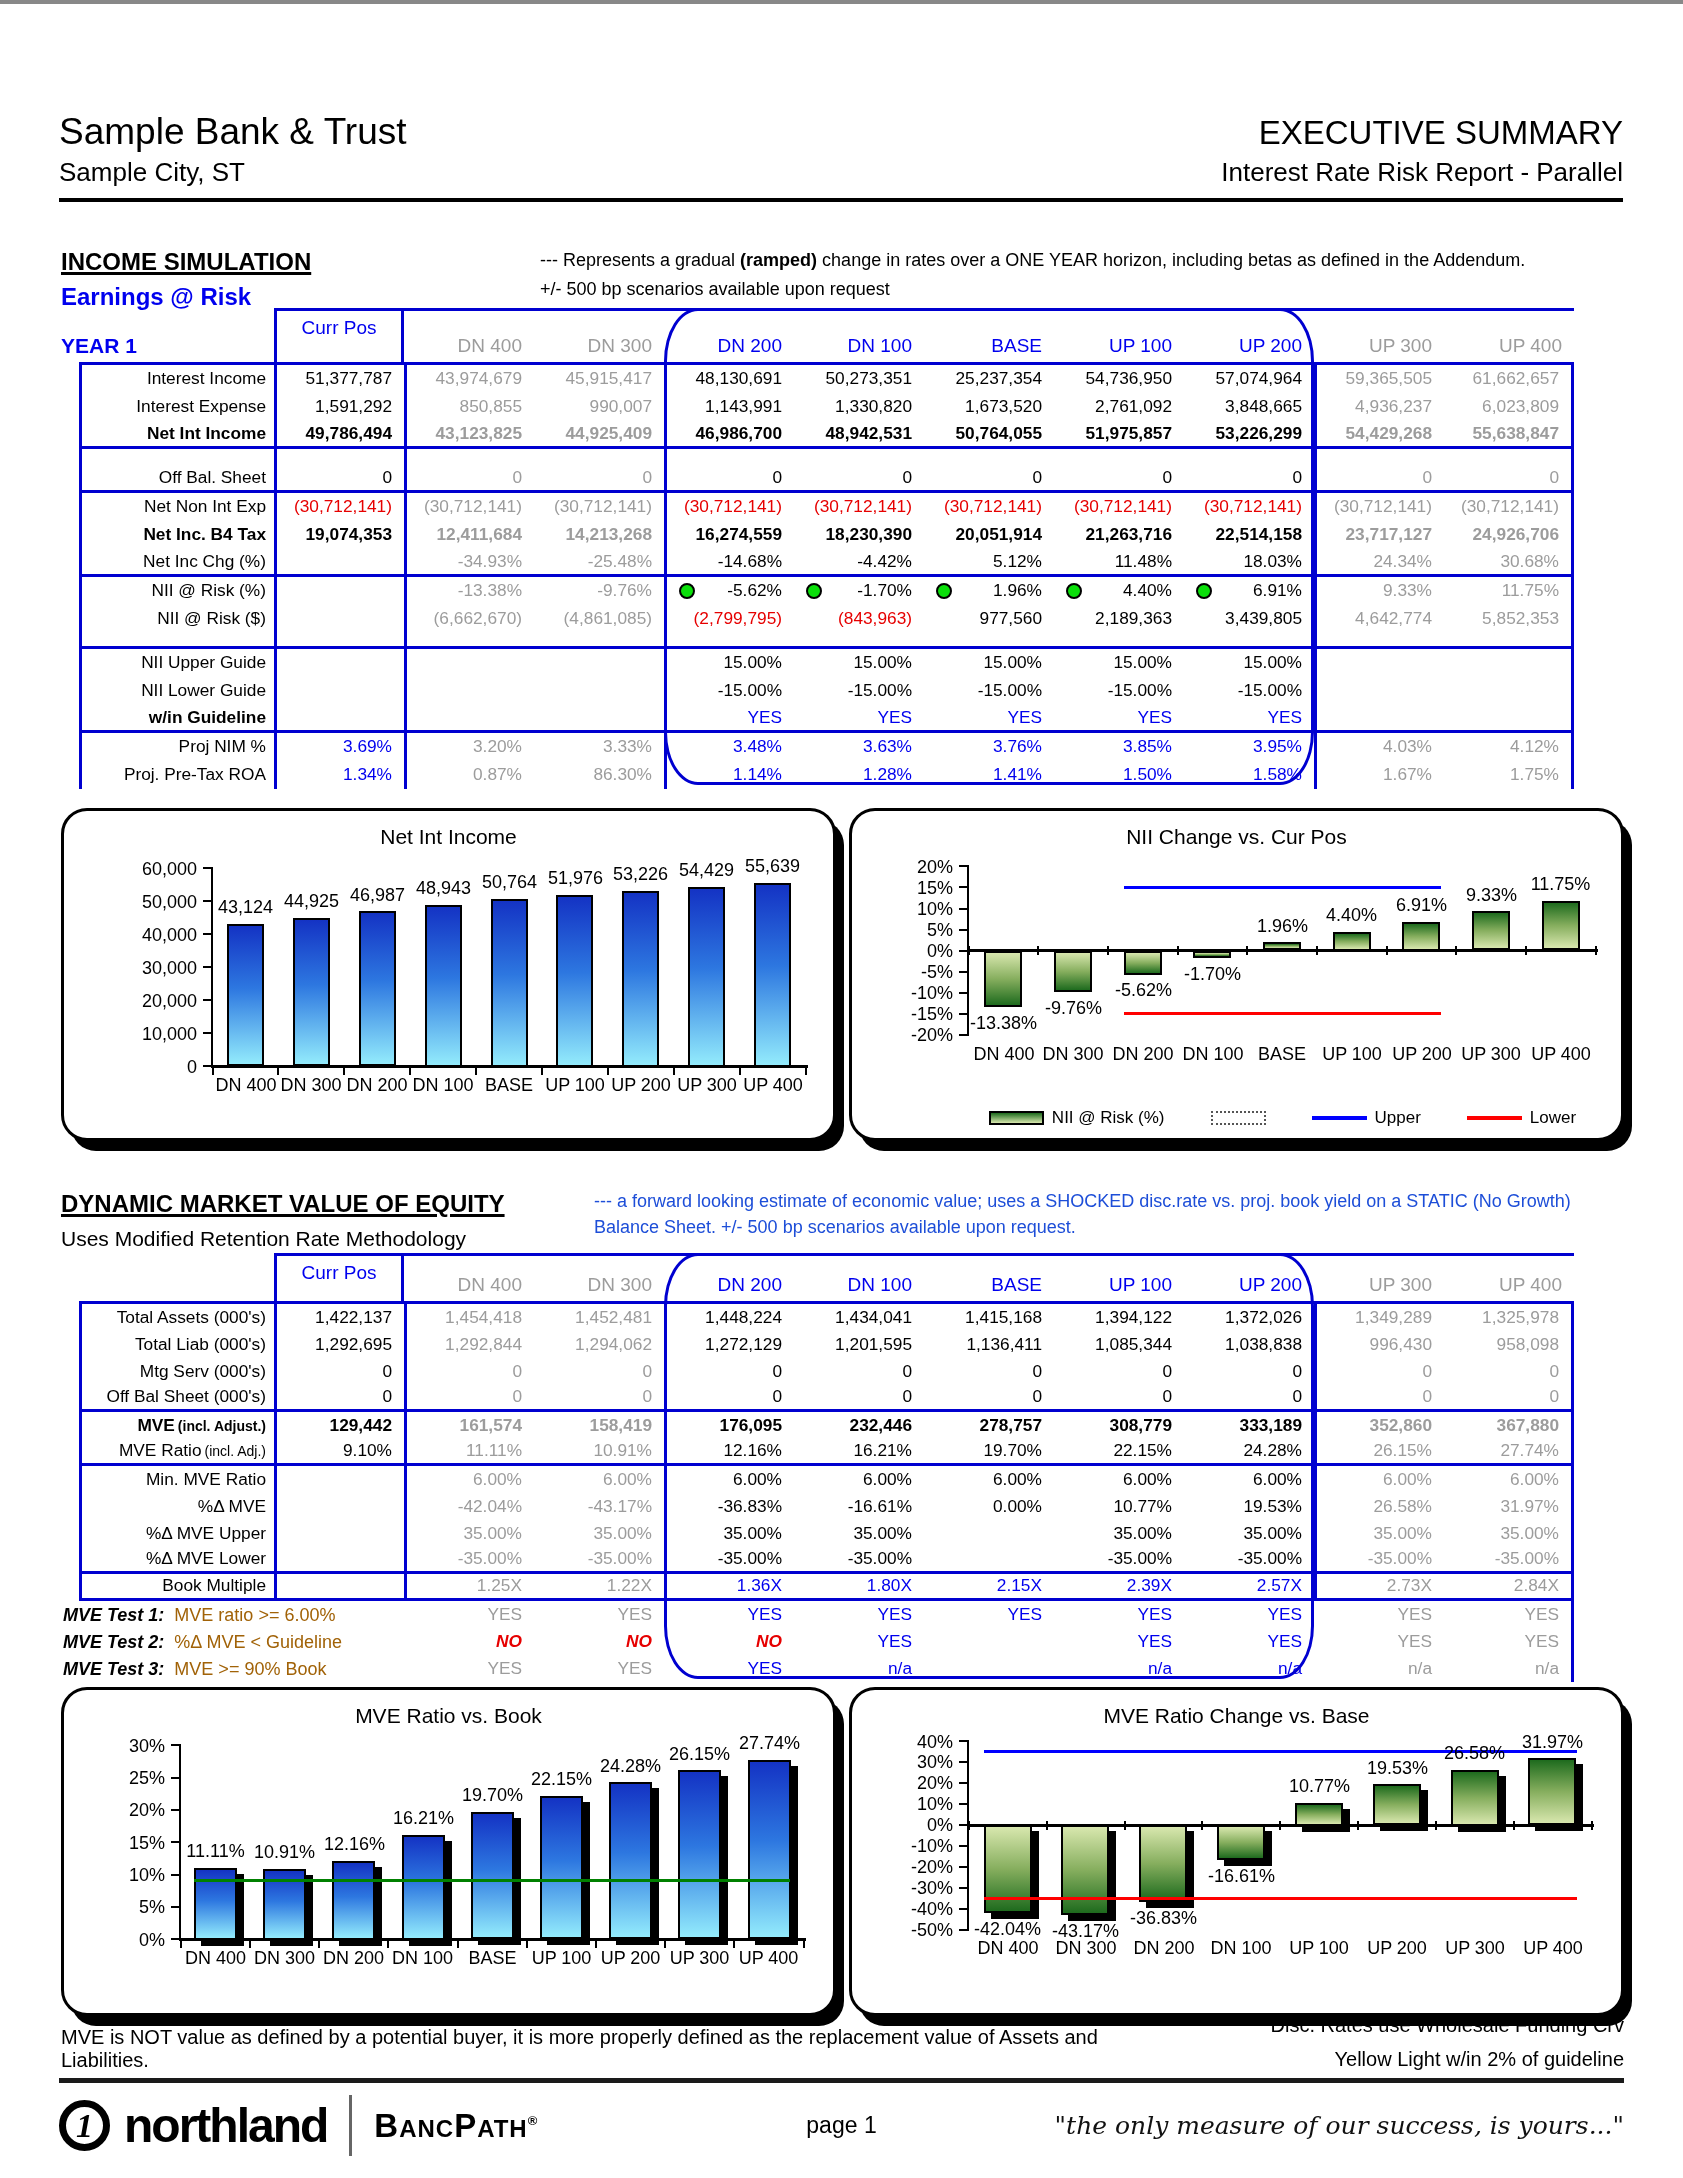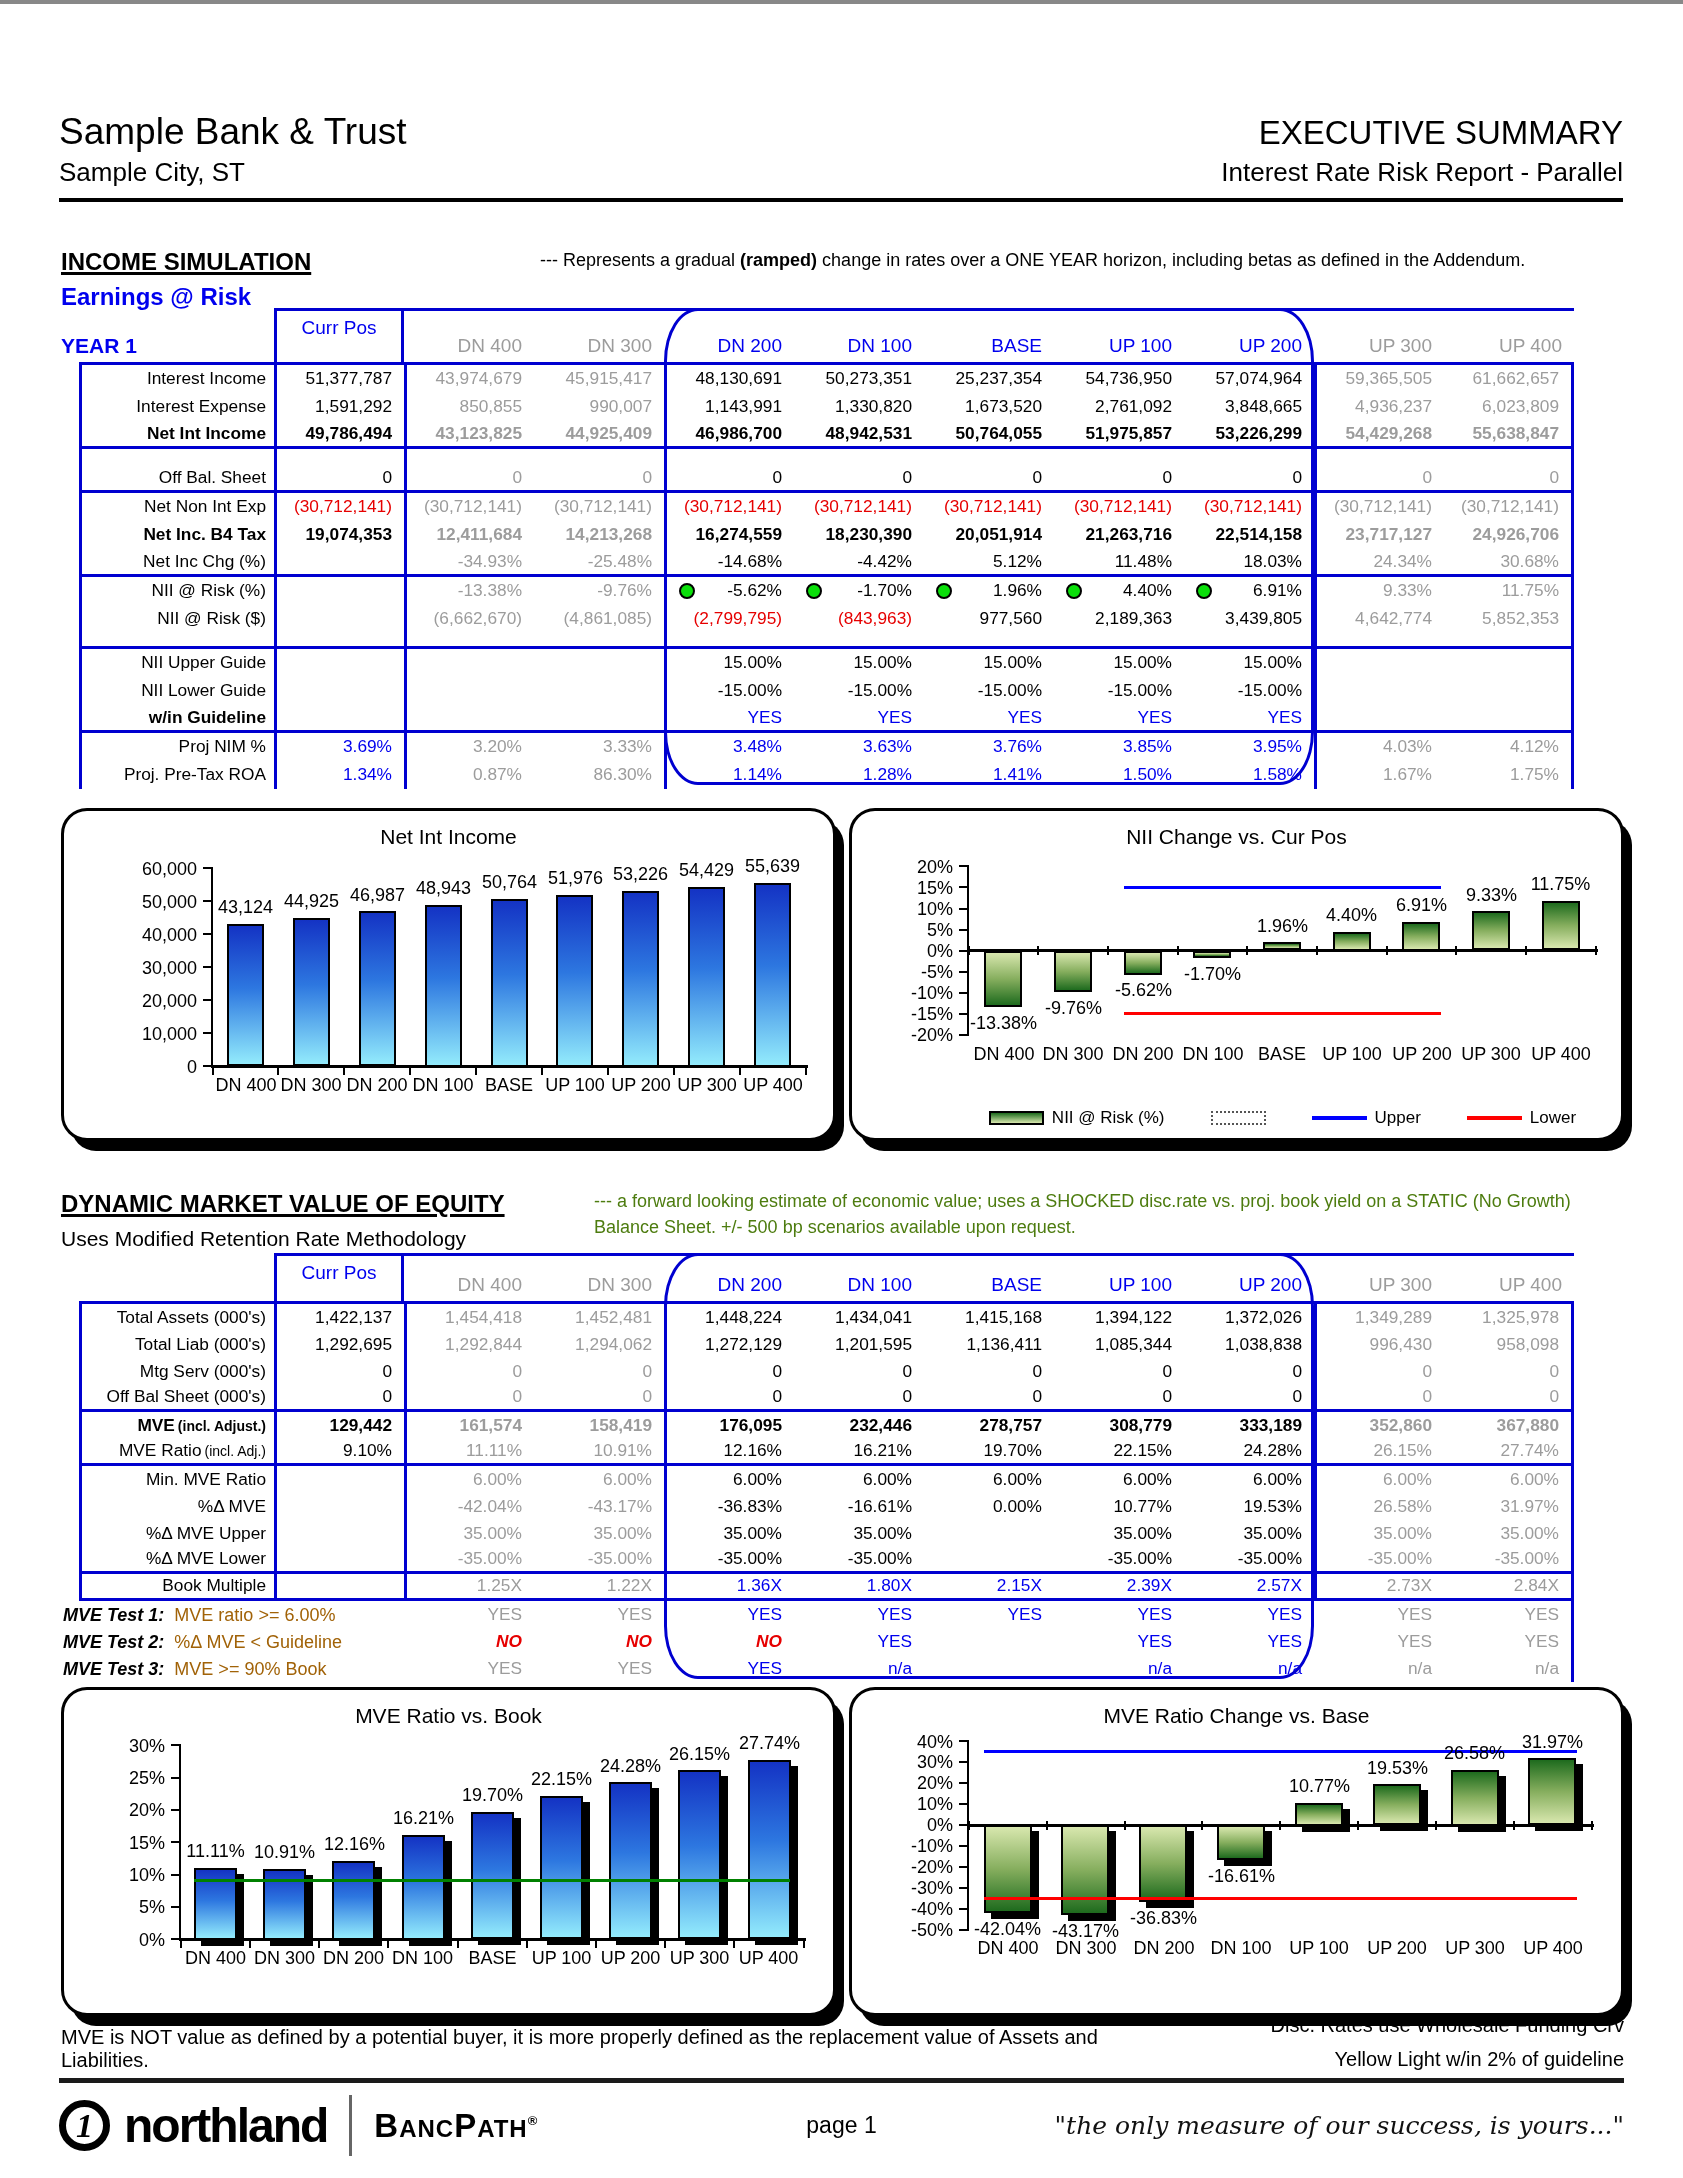--- a/index.html
+++ b/index.html
@@ -16,21 +16,21 @@
   .city,.subt{font-size:26px;}
 
   
   .sec-head{position:absolute; left:61px; top:244px; width:495px;}
   .sec-title{font-size:24px; font-weight:bold; color:#000; text-decoration:underline; text-decoration-thickness:3px;}
   .sec-sub{font-size:24px; font-weight:bold; color:#0000ee; margin-top:7px;}
   .inc-notes{position:absolute; left:540px; top:246px; width:1059px; font-size:18px; color:#000;}
   .inc-notes .note2{margin-top:8px;}
   .mve-head{position:absolute; left:61px; top:1186px; width:535px;}
   .mve-sub{font-size:21px; color:#000; margin-top:9px;}
-  .mve-note{position:absolute; left:594px; top:1184px; width:1035px; font-size:18px; color:#4d7c0f; line-height:1.45;}
+  .mve-note{position:absolute; left:594px; top:1184px; width:1035px; font-size:18px; color:#1d4ed8; line-height:1.45;}
 
   
   .footnote{position:absolute; left:61px; top:1152px; width:1562px; display:flex; font-size:18px; align-items:baseline;}
   .footnote .fl{border-bottom:3px dashed #000; padding-bottom:5px;}
   .footnote .fr{margin-left:auto; white-space:nowrap;}
 
   
   .tbl{position:absolute; width:1495px;}
   .trow{display:grid; grid-template-columns:195px repeat(10,1fr); position:relative;}
   .cell{display:flex; align-items:center; justify-content:flex-end; padding-right:12px; font-size:17.3px; color:#000; position:relative; line-height:1;}
@@ -107,20 +107,21 @@
       <span class="subt">Interest Rate Risk Report - Parallel</span>
     </div>
   </header>
 
   <div class="sec-head">
     <div><span class="sec-title">INCOME SIMULATION</span></div>
     <div class="sec-sub">Earnings @ Risk</div>
   </div>
   <div class="inc-notes">
     <div class="note1"><span>--- Represents a gradual </span><b>(ramped)</b><span> change in rates over a ONE YEAR horizon, including betas as defined in the Addendum.</span></div>
+    <div class="note2">+/- 500 bp scenarios available upon request</div>
   </div>
 
   <div class="tbl" id="income-table" style="left:79px; top:304px; height:477px;">
       <div class="trow thead hb" style="height: 57px;">
         <div class="hc0">
           <span class="yearlab">YEAR 1</span>
         </div>
         <div class="hcp">Curr Pos</div>
         <div class="hscn t-gray">DN 400</div>
         <div class="hscn t-gray">DN 300</div>

